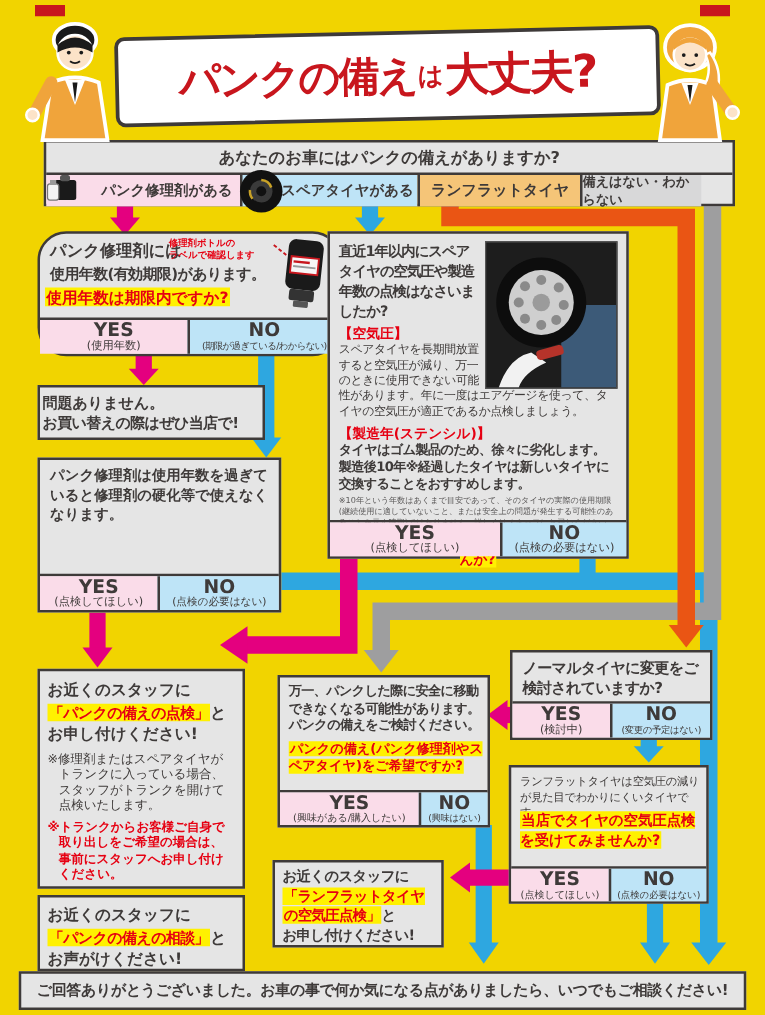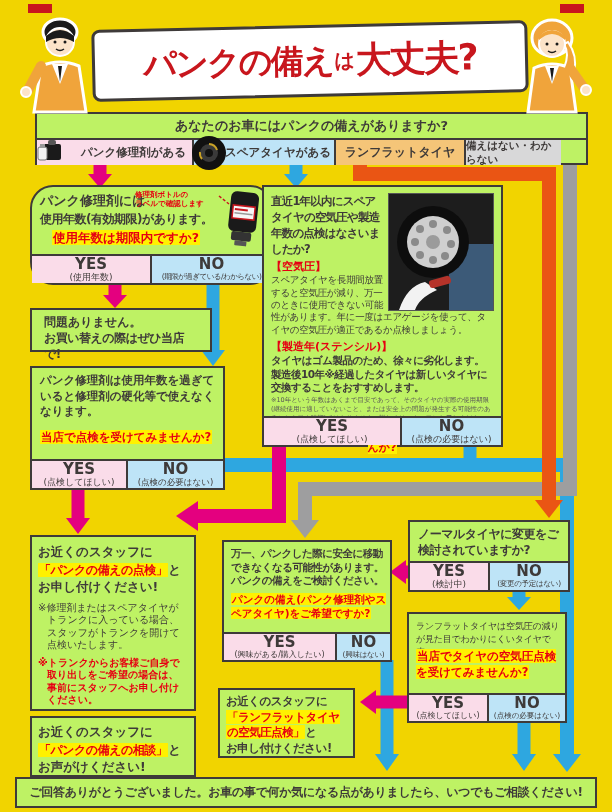--- a/index.html
+++ b/index.html
@@ -1,18 +1,18 @@
 <!DOCTYPE html>
 <html><head>
 <meta charset="utf-8">
 <style>
   html,body{margin:0;padding:0;}
   body{font-family:"DejaVu Sans","Liberation Sans",sans-serif;}
   #poster{position:relative;width:612px;height:812px;background:#F1D400;overflow:hidden;}
-  .box{position:absolute;background:#bef264;border:2px solid #3E3A39;box-sizing:border-box;z-index:3;}
+  .box{position:absolute;background:#e5e5e5;border:2px solid #3E3A39;box-sizing:border-box;z-index:3;}
   .hl{background:#FFF100;color:#E60012;font-weight:bold;padding:0 1px;}
   .red{color:#E60012;}
   .bold{font-weight:bold;}
   .ynrow{position:absolute;bottom:0;left:0;right:0;display:flex;border-top:2px solid #3E3A39;}
   .cell{text-align:center;padding:1px 0;box-sizing:border-box;line-height:1.05;}
   .cell .big{font-size:15px;font-weight:bold;color:#3E3A39;display:block;}
   .cell .sub{font-size:9px;color:#3E3A39;display:block;white-space:nowrap;}
   .cell.yes{background:#FADCE9;}
   .cell.no{background:#BEE4F7;border-left:2px solid #3E3A39;}
   .txt{color:#3E3A39;}
@@ -141,43 +141,42 @@
         <rect x="12" y="4" width="28" height="40" rx="6" fill="#1a1a1a"></rect>
         <rect x="15" y="18" width="22" height="13" fill="#f6f6f6" stroke="#C8161D" stroke-width="1.5"></rect>
         <rect x="17" y="21" width="13" height="2" fill="#C8161D"></rect>
         <rect x="17" y="25" width="18" height="1.5" fill="#999"></rect>
         <rect x="16" y="44" width="20" height="9" rx="2" fill="#333"></rect>
         <rect x="20" y="53" width="12" height="5" rx="1" fill="#555"></rect>
       </g>
       <path d="M2,8 L12,16" stroke="#C8161D" stroke-width="1.5" stroke-dasharray="3,2"></path>
     </svg>
     <div style="position:absolute;left:8px;top:24px;font-size:12px;font-weight:bold;white-space:nowrap;letter-spacing:-0.5px;" class="txt">使用年数(有効期限)があります。</div>
-    <div style="position:absolute;left:20px;top:43px;font-size:12.5px;"><span class="hl">使用年数は期限内ですか?</span></div>
+    <div style="position:absolute;left:4px;top:43px;font-size:12.5px;"><span class="hl">使用年数は期限内ですか?</span></div>
     <div class="ynrow">
       <div class="cell yes" style="width:118px;">
         <span class="big">YES</span>
           <span class="sub">(使用年数)</span>
       </div>
       <div class="cell no" style="flex:1;">
         <span class="big">NO</span>
           <span class="sub" style="font-size:7.5px;letter-spacing:-0.5px;">(期限が過ぎている/わからない)</span>
       </div>
     </div>
   </div>
 
-  <div class="box" style="left:30px;top:308px;width:182px;height:44px;padding:4px 12px;">
+  <div class="box" style="left:30px;top:308px;width:182px;height:44px;padding:4px 2px;">
     <div style="font-size:12px;font-weight:bold;line-height:1.35;" class="txt">
       <div>問題ありません。</div>
       <div style="letter-spacing:-0.5px;">お買い替えの際はぜひ当店で!</div>
     </div>
   </div>
 
   <div class="box" style="left:30px;top:366px;width:195px;height:124px;">
     <div style="position:absolute;left:8px;top:5px;width:178px;font-size:11.5px;font-weight:bold;line-height:1.35;" class="txt">パンク修理剤は使用年数を過ぎていると修理剤の硬化等で使えなくなります。</div>
-    <div style="position:absolute;left:8px;top:62px;font-size:11.5px;"><span class="hl">当店で点検を受けてみませんか?</span></div>
     <div class="ynrow">
       <div class="cell yes" style="width:94px;">
         <span class="big">YES</span>
           <span class="sub">(点検してほしい)</span>
       </div>
       <div class="cell no" style="flex:1;">
         <span class="big">NO</span>
           <span class="sub" style="font-size:8.5px;">(点検の必要はない)</span>
       </div>
     </div>

